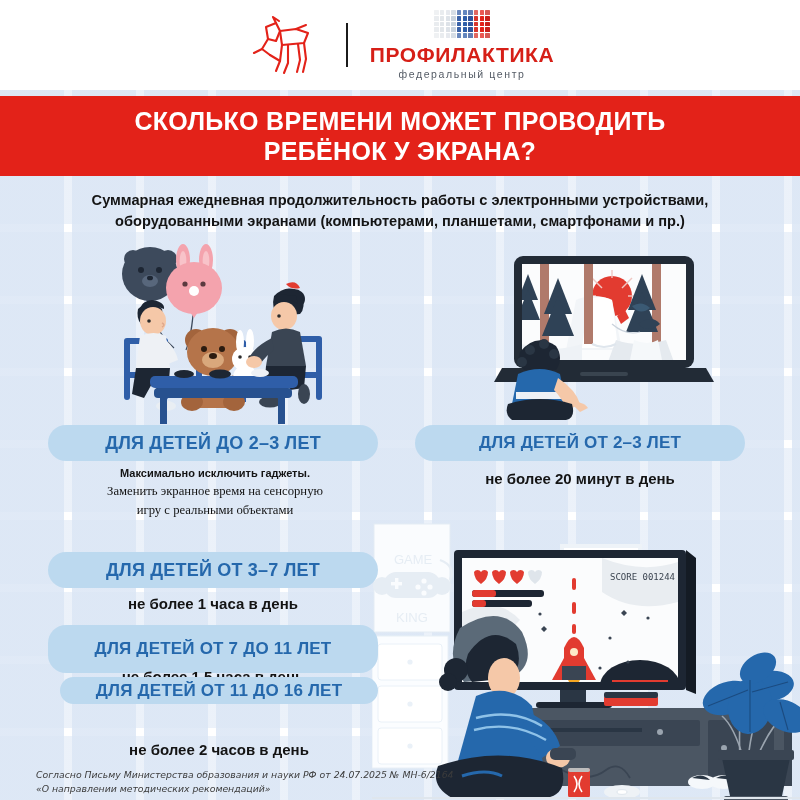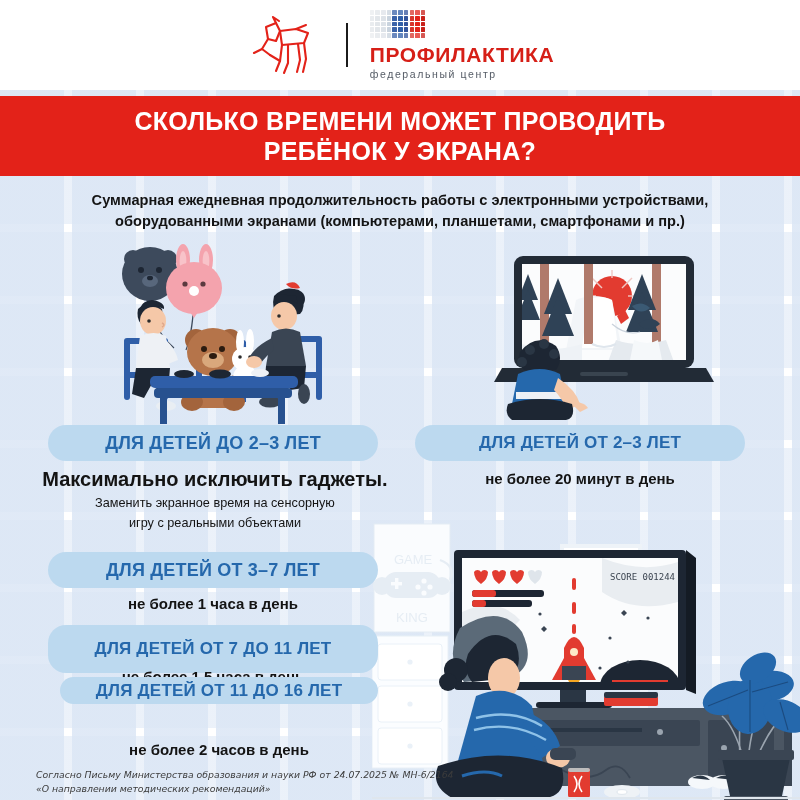--- a/index.html
+++ b/index.html
@@ -27,21 +27,21 @@
 
   
   .logo-bar{
     position:absolute; left:0; top:0; width:800px; height:90px;
     display:flex; align-items:center; justify-content:center; gap:22px; z-index:6;
     background:#fff;
   }
   .horse-mark{ width:78px; height:60px; position:relative; }
   .horse-mark svg{ display:block; }
   .logo-div{ width:2px; height:44px; background:#1b1b1b; }
-  .brand{ display:flex; flex-direction:column; align-items:flex-start; }
+  .brand{ display:flex; flex-direction:column; align-items:center; }
   .brand-grid{
     display:grid; grid-template-columns:repeat(10,4.4px); grid-template-rows:repeat(5,4.4px);
     gap:1.3px; margin-bottom:5px;
   }
   .brand-grid i{ display:block; width:4.4px; height:4.4px; border-radius:.6px; }
   .brand-name{
     font-size:21px; font-weight:bold; letter-spacing:.6px; color:#d61f17;
   }
   .brand-sub{ font-size:10.5px; color:#555c66; letter-spacing:1.6px; margin-top:1px; }
 
@@ -77,22 +77,22 @@
     background:#bcd9ef; border-radius:18px;
     display:flex; align-items:center; justify-content:center;
     color:#2568ac; font-weight:bold; letter-spacing:.2px;
   }
   .note{
     position:absolute; z-index:5; text-align:center; color:#141414;
   }
 
   #b1{ left:48px;  top:425px; width:330px; height:36px; font-size:18px; }
   #n1{ left:20px;  top:466px; width:390px; }
-  #n1 .big{ font-size:20px; font-weight:bold; line-height:1.35; }
-  #n1 .small{ font-size:12.7px; line-height:1.38; margin-top:2px; }
+  #n1 .big{ font-size:11px; font-weight:bold; line-height:1.35; }
+  #n1 .small{ font-size:12.7px; line-height:1.38; margin-top:2px;font-family:Liberation Serif, serif; }
 
   #b2{ left:415px; top:425px; width:330px; height:36px; font-size:17px; }
   #n2{ left:415px; top:470px; width:330px; font-size:15px; font-weight:bold; }
 
   #b3{ left:48px;  top:552px; width:330px; height:36px; font-size:18px; }
   #n3{ left:48px;  top:595px; width:330px; font-size:15px; font-weight:bold; }
 
   #b4{ left:48px;  top:625px; width:330px; height:48px; font-size:17px;text-align:center; }
   #n4{ left:48px;  top:668px; width:330px; font-size:15px; font-weight:bold; }
 

